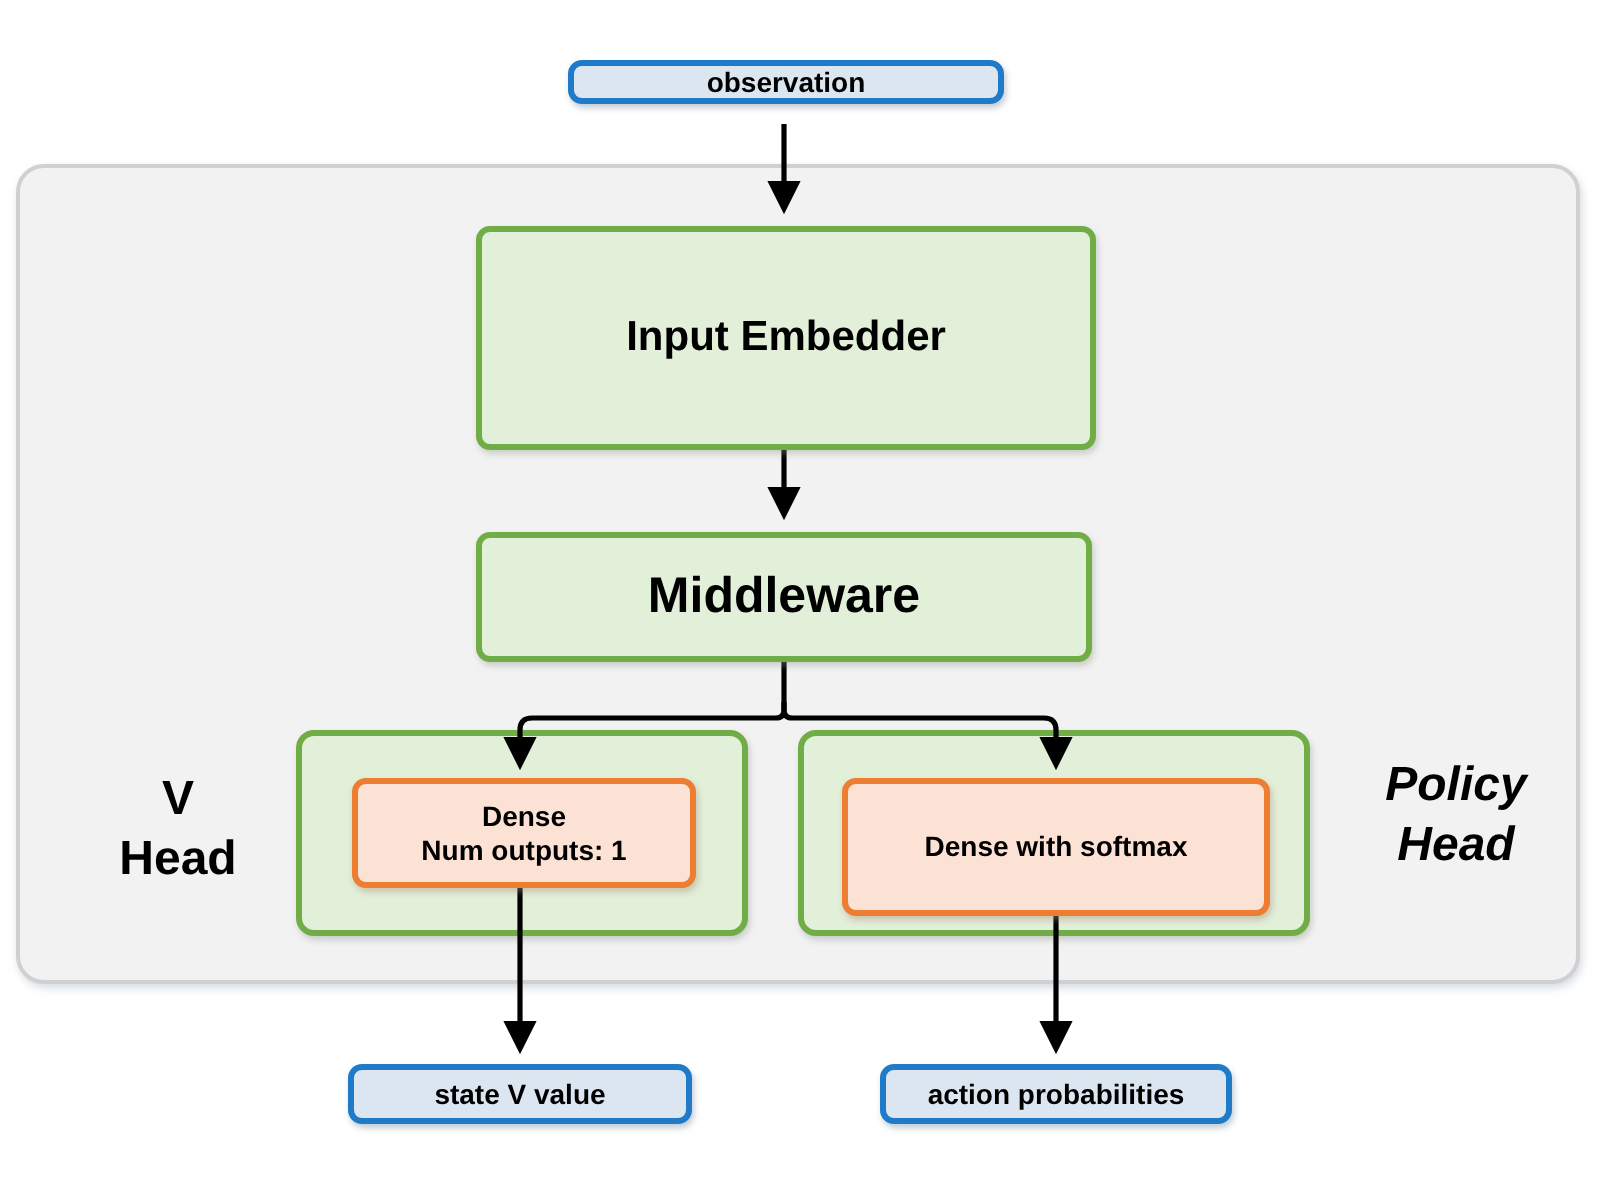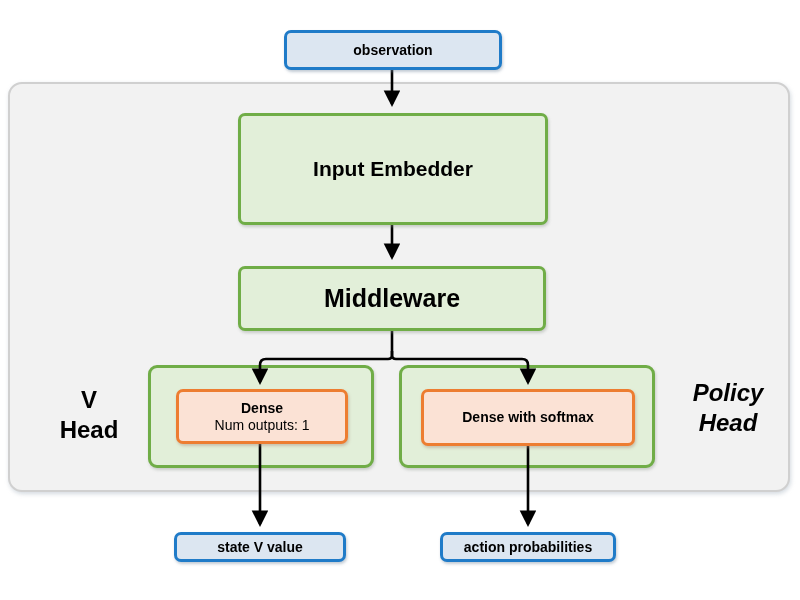--- a/index.html
+++ b/index.html
@@ -81,21 +81,21 @@
     background: #f2f2f2;
     border: 2px solid #d0d0d0;
     border-radius: 14px;
     box-shadow: 1px 2px 4px rgba(150,165,180,0.40);
   }
 
   #observation-box {
     left: 284px;
     top: 30px;
     width: 218px;
-    height: 40px;
+    height: 22px;
   }
 
   #input-embedder-box {
     left: 238px;
     top: 113px;
     width: 310px;
     height: 112px;
     font-size: 21px;
     font-weight: bold;
   }
@@ -132,29 +132,29 @@
     top: 389px;
     width: 172px;
     height: 55px;
     font-size: 14px;
   }
 
   #dense-softmax-box {
     left: 421px;
     top: 389px;
     width: 214px;
-    height: 57px;
+    height: 69px;
     font-size: 14px;
   }
 
   .box-title {
     font-weight: bold;
   }
   .box-sub {
-    font-weight: normal;
+    font-weight: bold;
   }
 
   #state-v-value-box {
     left: 174px;
     top: 532px;
     width: 172px;
     height: 30px;
   }
 
   #action-probabilities-box {

